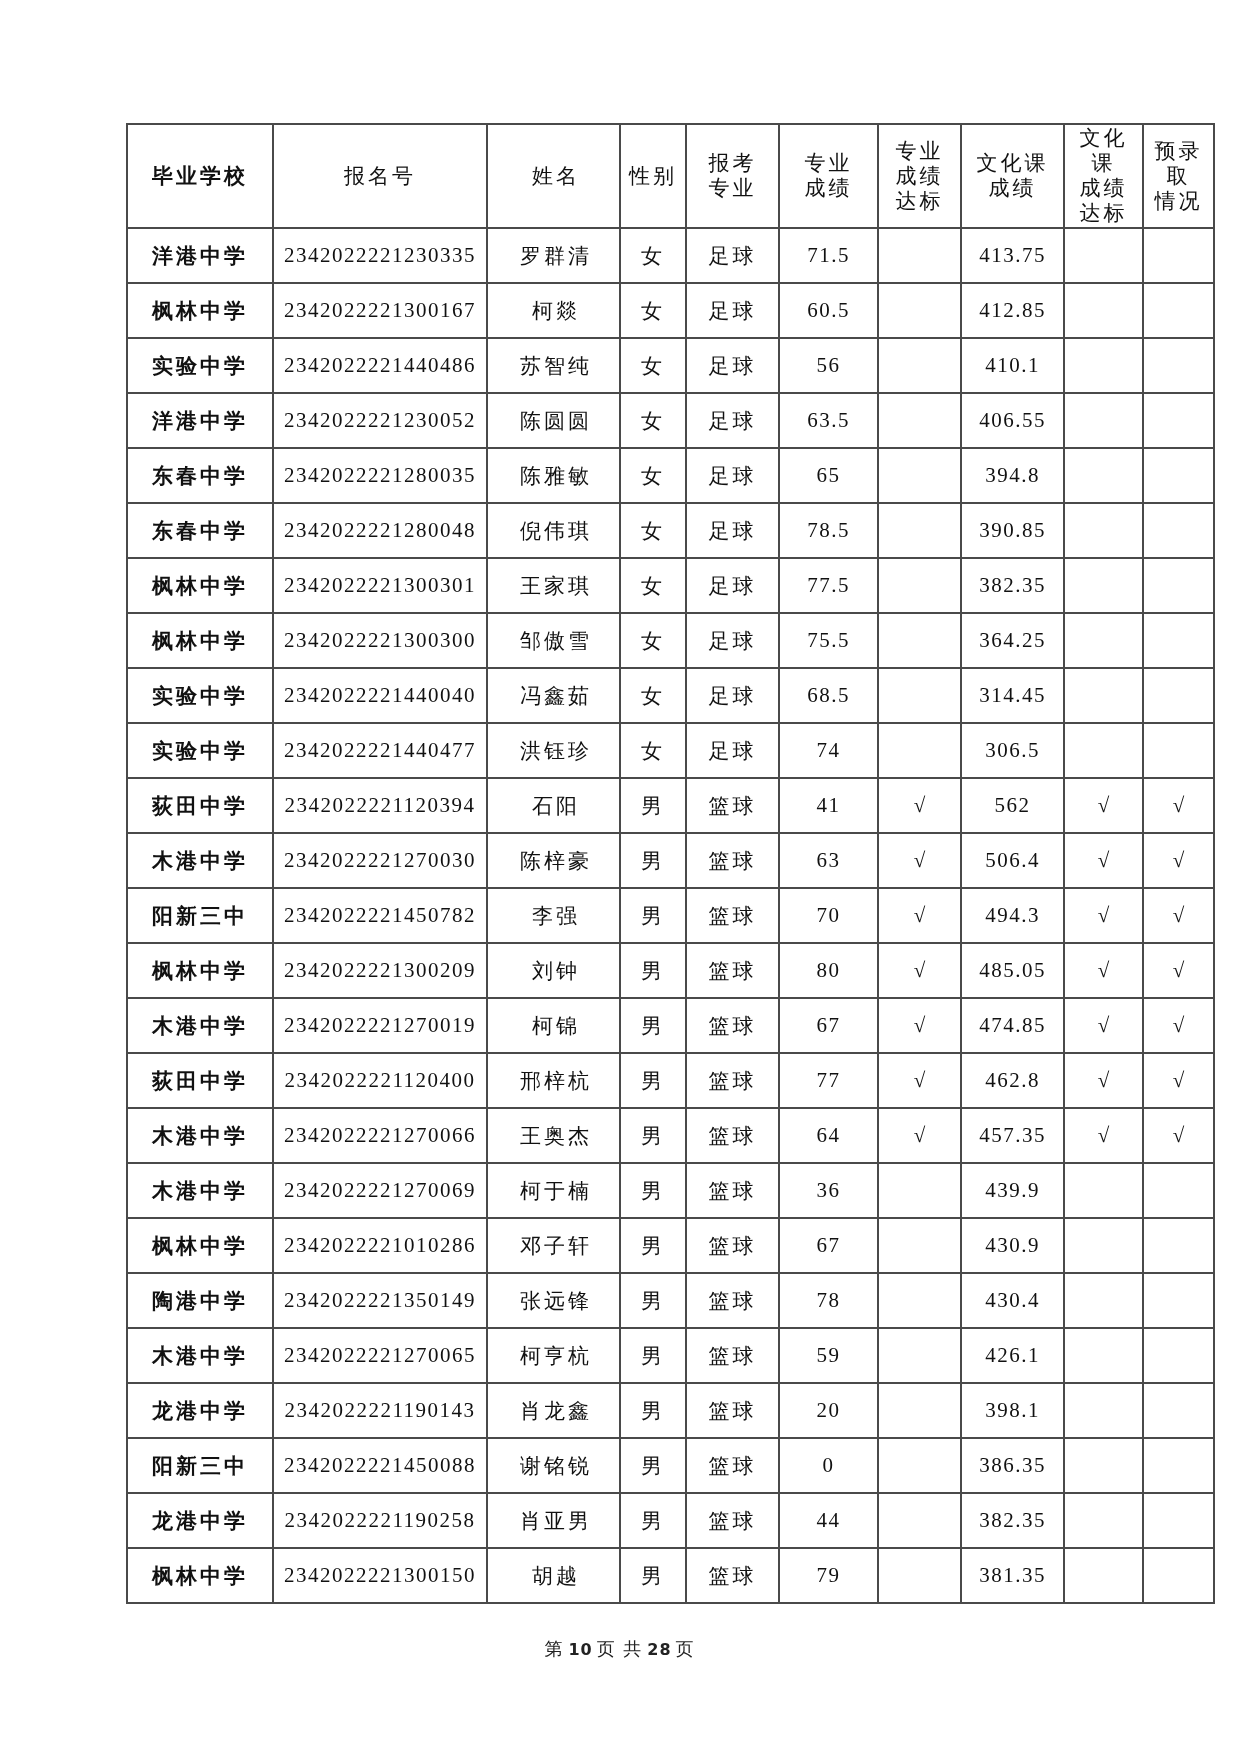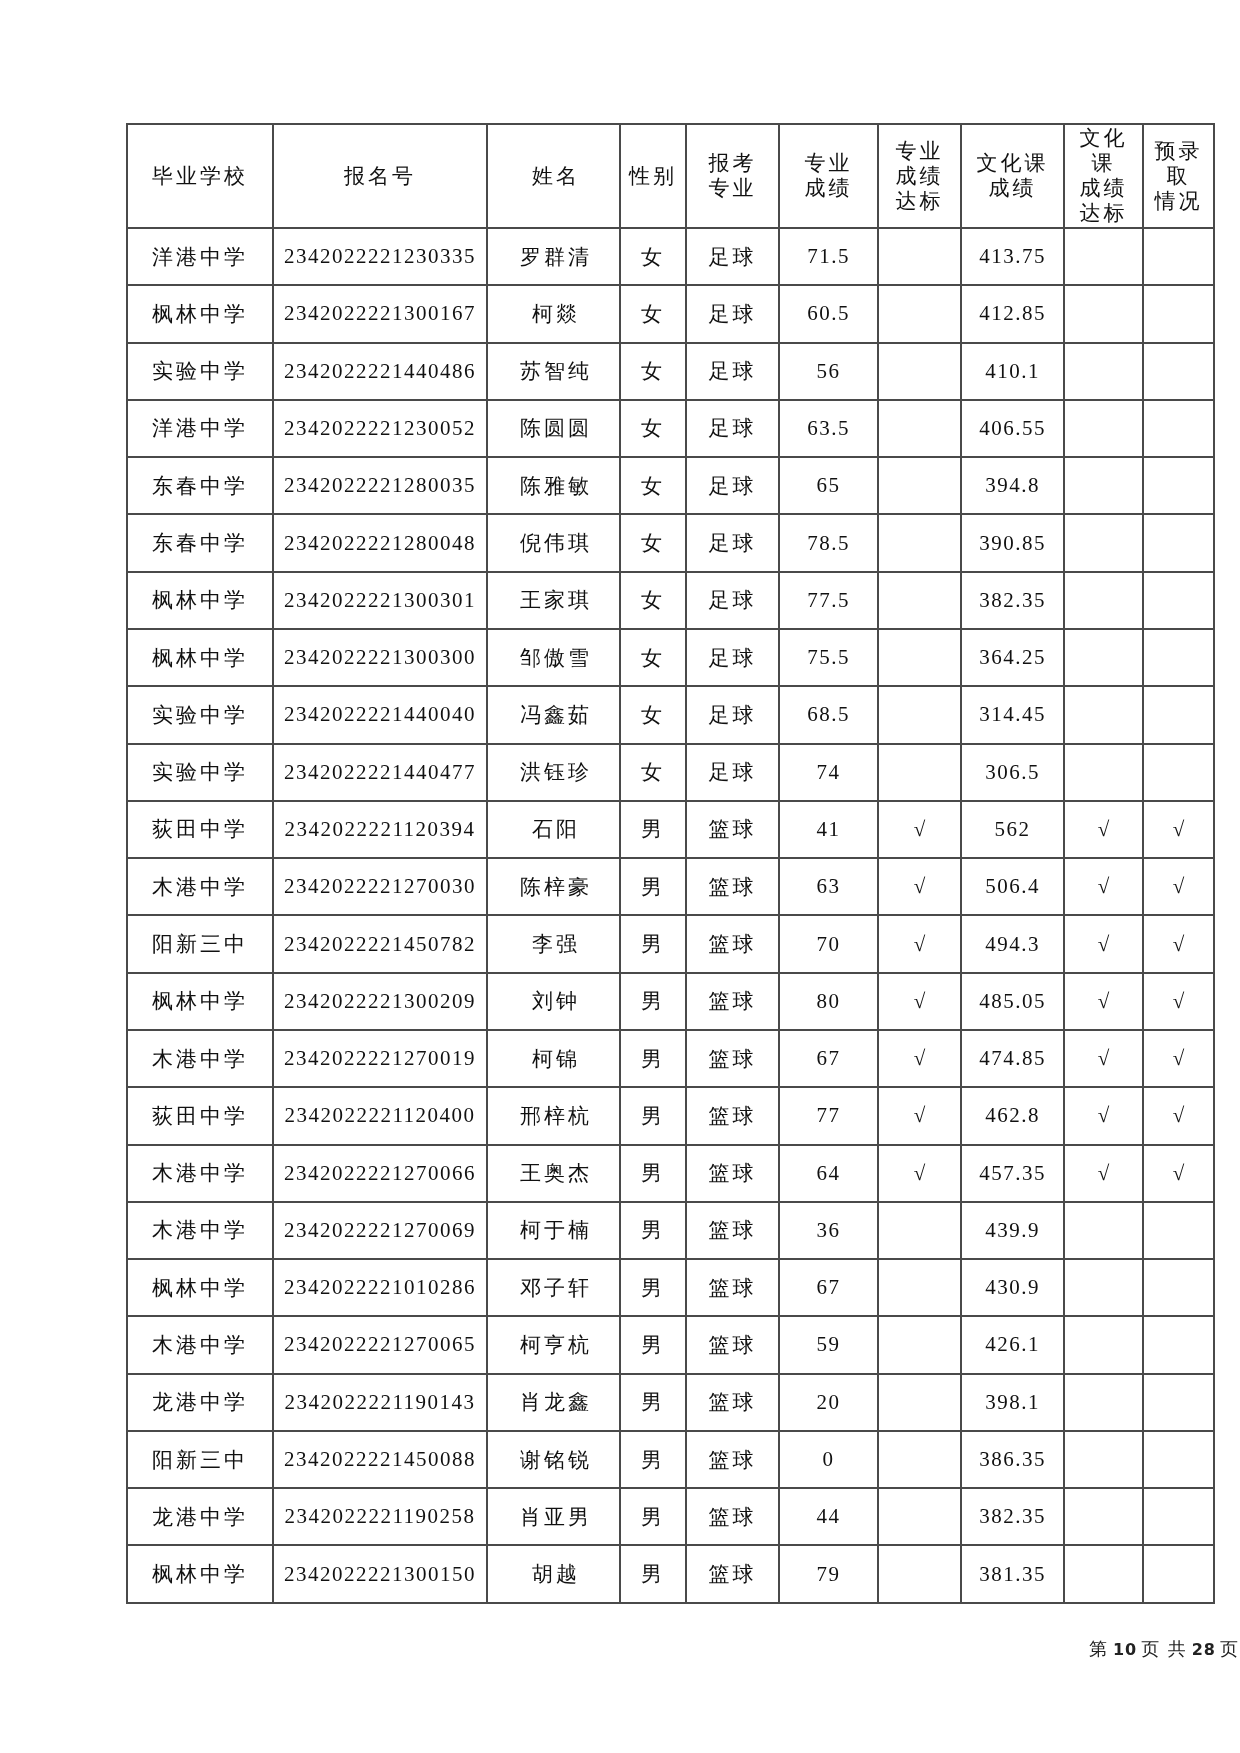--- a/index.html
+++ b/index.html
@@ -32,21 +32,21 @@
     vertical-align: middle;
     padding: 0 2px;
     font-size: 21px;
     font-weight: normal;
     overflow: hidden;
   }
   table.results thead tr { height: 104px; }
   table.results tbody tr { height: 51px; }
 
   
-  table.results th:nth-child(1),  table.results td:nth-child(1)  { width: 140px; }
+  table.results th:nth-child(1),  table.results td:nth-child(1)  { width: 140px; font-weight: bold; }
   table.results th:nth-child(2),  table.results td:nth-child(2)  { width: 208px; margin-top: 35px; }
   table.results th:nth-child(3),  table.results td:nth-child(3)  { width: 122px; padding-left: 7px; }
   table.results th:nth-child(4),  table.results td:nth-child(4)  { width: 60px;  }
   table.results th:nth-child(5),  table.results td:nth-child(5)  { width: 87px;  }
   table.results th:nth-child(6),  table.results td:nth-child(6)  { width: 93px;  }
   table.results th:nth-child(7),  table.results td:nth-child(7)  { width: 77px;  }
   table.results th:nth-child(8),  table.results td:nth-child(8)  { width: 97px; margin-top: 18px;  }
   table.results th:nth-child(9),  table.results td:nth-child(9)  { width: 73px;  }
   table.results th:nth-child(10), table.results td:nth-child(10) { width: 65px;  }
 
@@ -57,21 +57,21 @@
   }
   td.cjk { letter-spacing: 3px; }
   td.num { letter-spacing: 1.5px; }
   td.mark { font-size: 21px; }
 
   .page-footer {
     position: absolute;
     left: 0;
     top: 1637px;
     width: 100%;
-    text-align: right;
+    text-align: center;
     font-size: 18px;
     letter-spacing: 2px;
     color: #222222;
   }
   .page-footer .pg-num {
     font-family: "DejaVu Sans", "Liberation Sans", sans-serif;
     font-size: 16px;
     font-weight: 600;
     letter-spacing: 1px;
     padding: 0 4px;
@@ -330,20 +330,32 @@
           <td class="cjk">邓子轩</td>
           <td class="cjk">男</td>
           <td class="cjk">篮球</td>
           <td class="num">67</td>
           <td class="mark"></td>
           <td class="num">430.9</td>
           <td class="mark"></td>
           <td class="mark"></td>
         </tr>
         <tr>
+          <td class="cjk">陶港中学</td>
+          <td class="num">2342022221350149</td>
+          <td class="cjk">张远锋</td>
+          <td class="cjk">男</td>
+          <td class="cjk">篮球</td>
+          <td class="num">78</td>
+          <td class="mark"></td>
+          <td class="num">430.4</td>
+          <td class="mark"></td>
+          <td class="mark"></td>
+        </tr>
+        <tr>
           <td class="cjk">木港中学</td>
           <td class="num">2342022221270065</td>
           <td class="cjk">柯亨杭</td>
           <td class="cjk">男</td>
           <td class="cjk">篮球</td>
           <td class="num">59</td>
           <td class="mark"></td>
           <td class="num">426.1</td>
           <td class="mark"></td>
           <td class="mark"></td>

